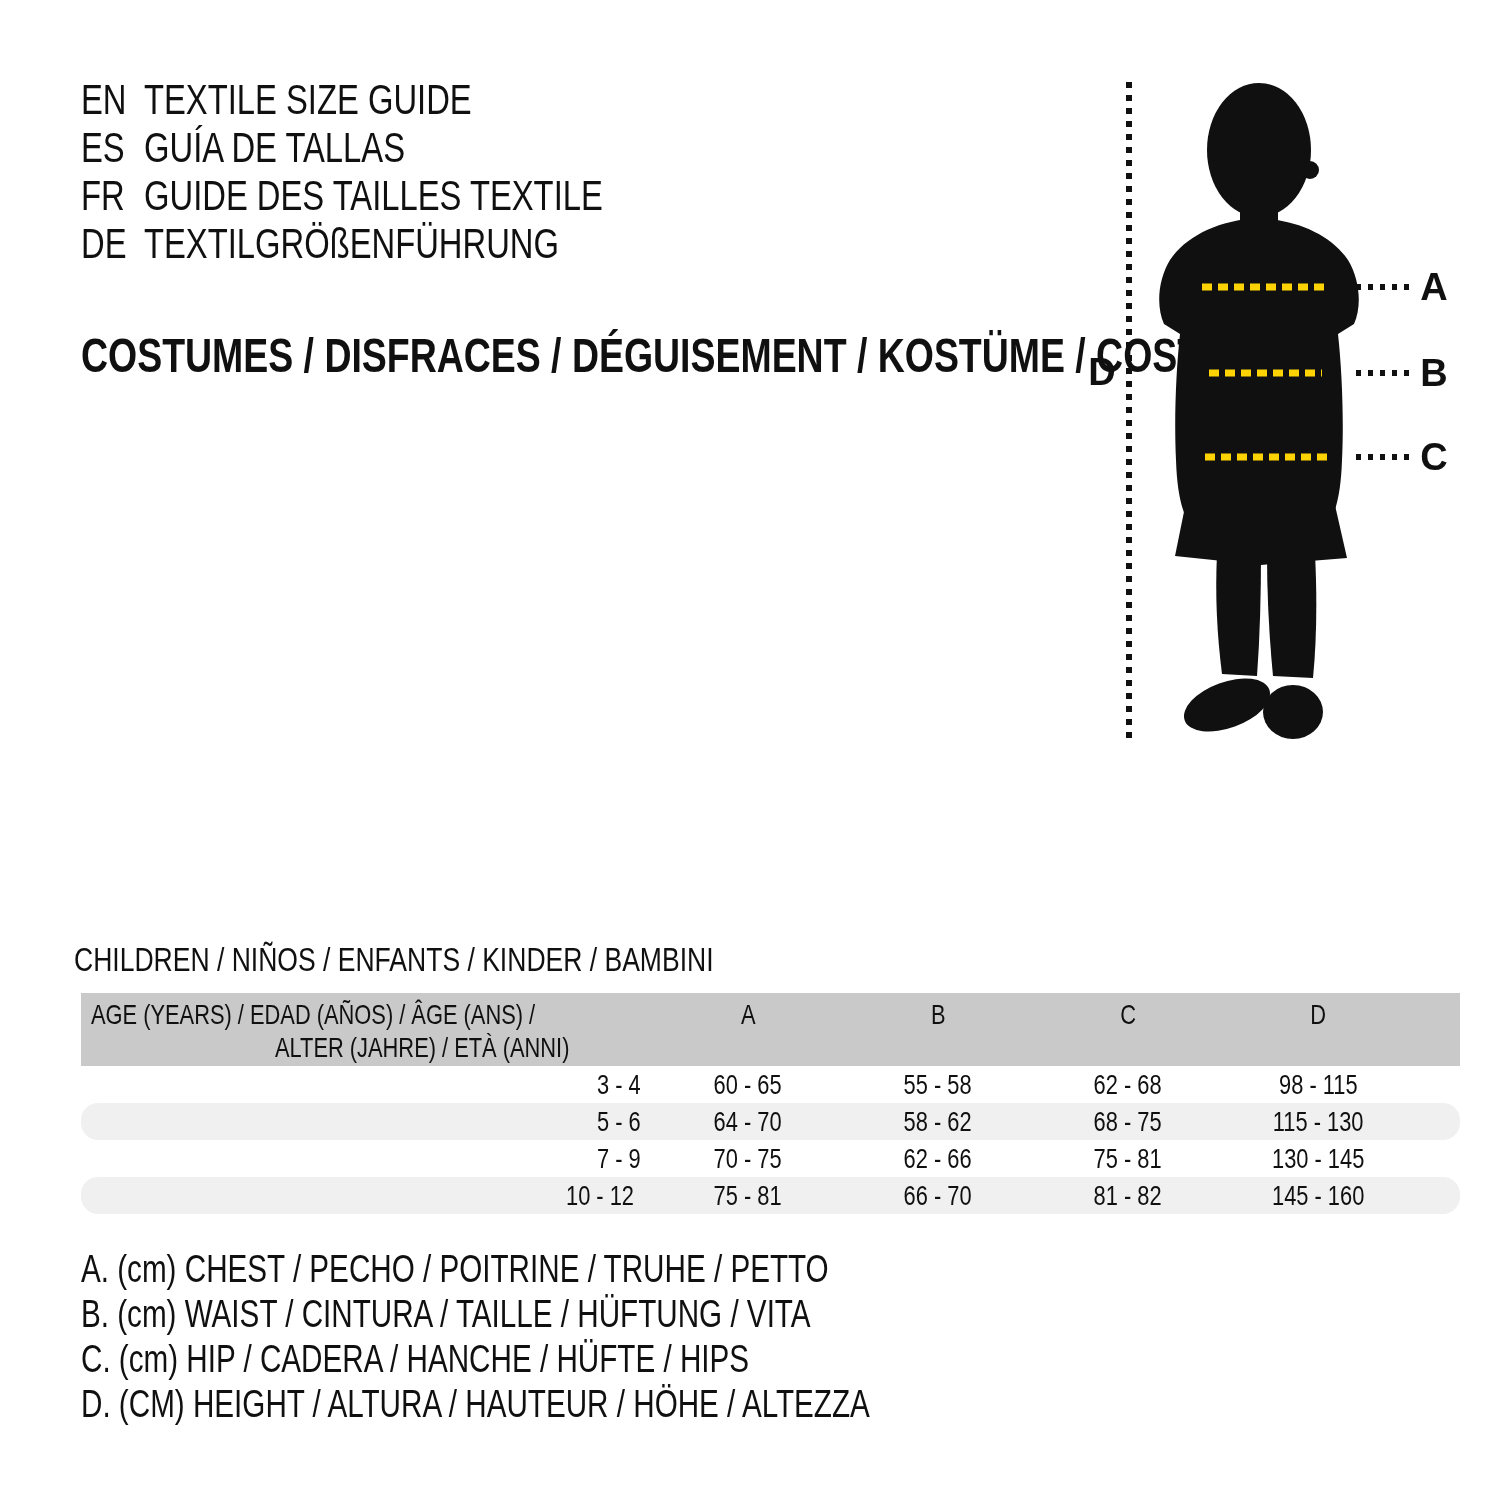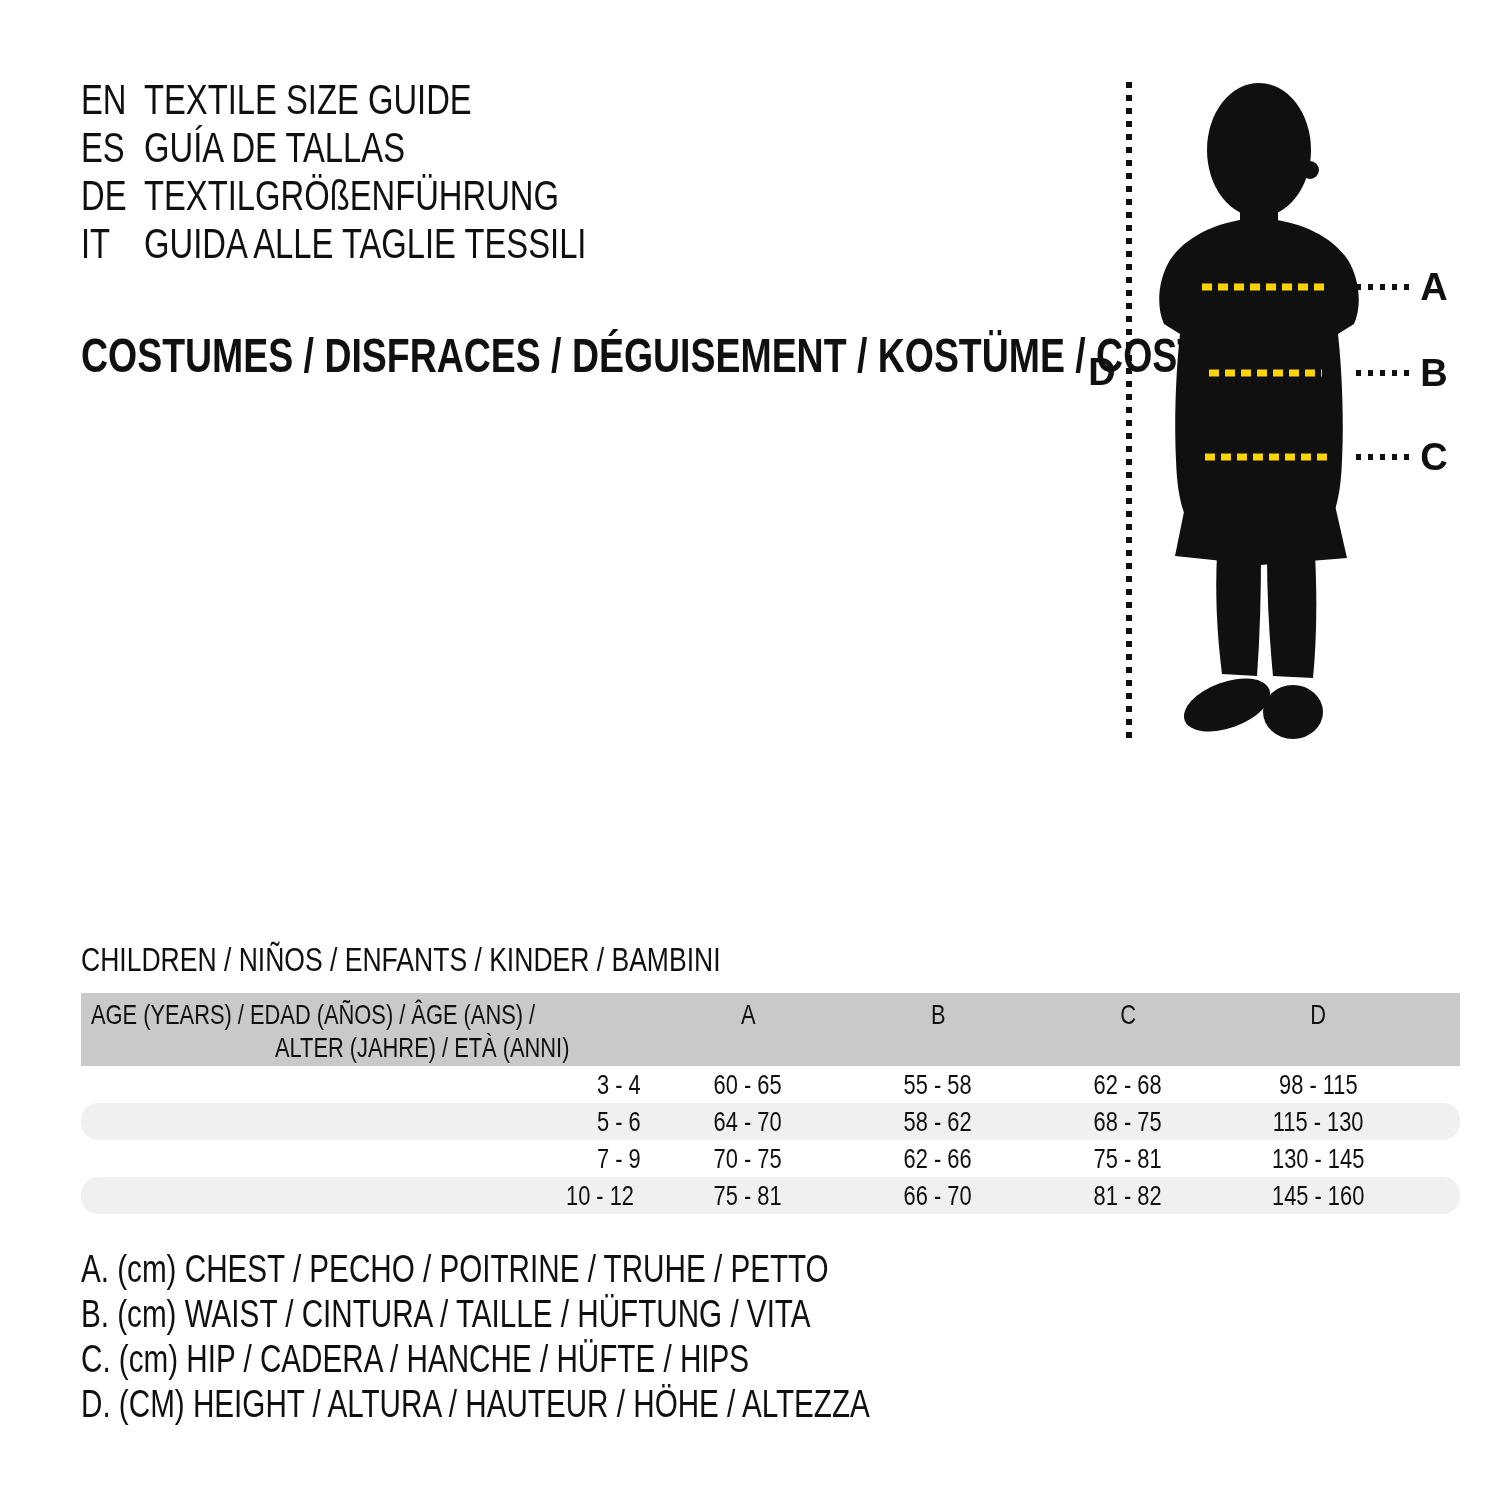--- a/index.html
+++ b/index.html
@@ -13,21 +13,21 @@
   #langs{position:absolute;left:57px;top:76px;font-size:42px;line-height:48px;}
   .lang-row{display:flex;}
   .lang-code{width:63px;flex:0 0 63px;}
   
   #category{position:absolute;left:57px;top:330px;font-size:48px;font-weight:700;line-height:52px;}
 
   
   #figure{position:absolute;left:1040px;top:60px;}
 
   
-  #children-title{position:absolute;left:57px;top:939px;font-size:34px;line-height:40px;}
+  #children-title{position:absolute;left:50px;top:939px;font-size:34px;line-height:40px;}
 
   
   #size-table{position:absolute;left:57px;top:993px;width:1379px;font-size:28px;}
   .trow{display:grid;grid-template-columns:572px 190px 190px 190px 190px;align-items:center;}
   .thead{background:#c9c9c9;height:73px;align-items:start;}
   .thead .agecell{padding:5px 0 0 10px;line-height:33px;}
   .thead .cc{padding-top:5px;line-height:33px;}
   .tr{height:37px;}
   .tr.alt{background:#f0f0f0;border-radius:17px;}
   .agecell{padding-left:10px;text-align:right;}
@@ -44,26 +44,26 @@
   <div id="langs">
     <div class="lang-row">
       <span class="lang-code"><span class="cxl">EN</span></span>
       <span class="lang-title"><span class="cxl">TEXTILE SIZE GUIDE</span></span>
     </div>
     <div class="lang-row">
       <span class="lang-code"><span class="cxl">ES</span></span>
       <span class="lang-title"><span class="cxl">GUÍA DE TALLAS</span></span>
     </div>
     <div class="lang-row">
+      <span class="lang-code"><span class="cxl">FR</span></span>
+      <span class="lang-title"><span class="cxl">GUIDE DES TAILLES TEXTILE</span></span>
+    </div>
+    <div class="lang-row">
       <span class="lang-code"><span class="cxl">DE</span></span>
       <span class="lang-title"><span class="cxl">TEXTILGRÖßENFÜHRUNG</span></span>
-    </div>
-    <div class="lang-row">
-      <span class="lang-code"><span class="cxl">IT</span></span>
-      <span class="lang-title"><span class="cxl">GUIDA ALLE TAGLIE TESSILI</span></span>
     </div>
   </div>
 
   <div id="category">
     <span class="cxl">COSTUMES / DISFRACES / DÉGUISEMENT / KOSTÜME / COSTUMI</span>
   </div>
 
   <svg id="figure" width="420" height="700" viewBox="0 0 420 700">
 
     <line x1="65" y1="22" x2="65" y2="682" stroke="#101010" stroke-width="6" stroke-dasharray="6 7"></line>

